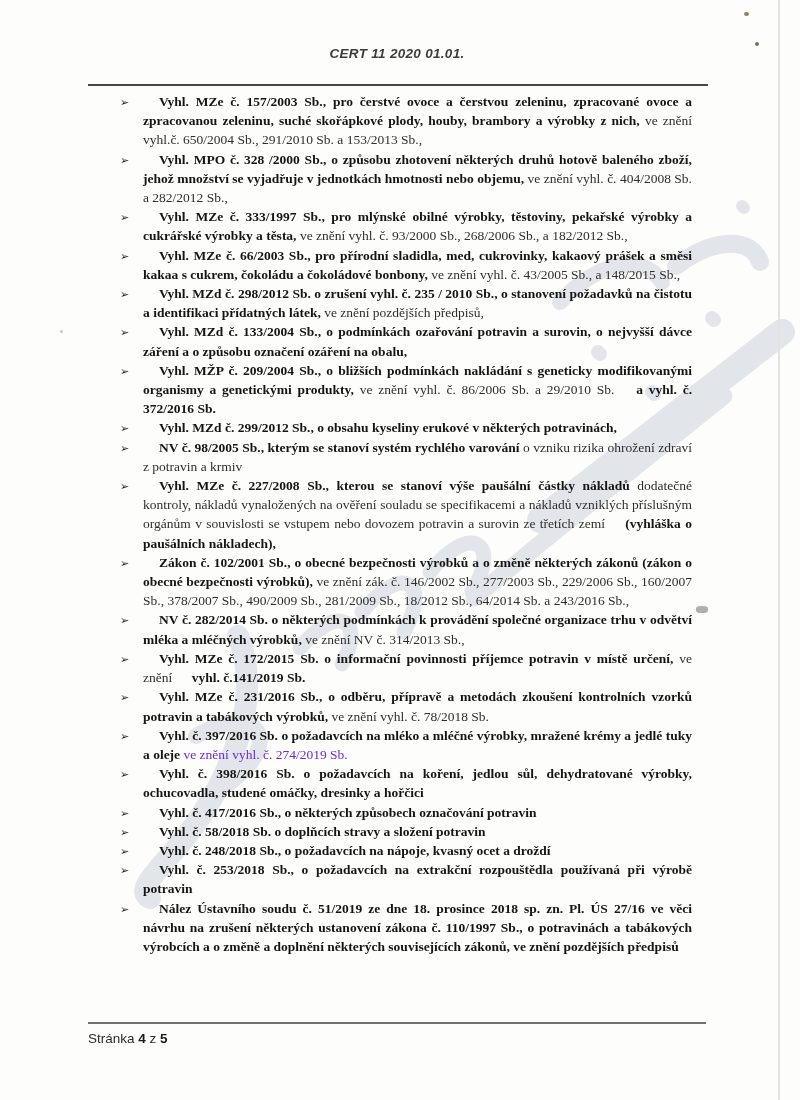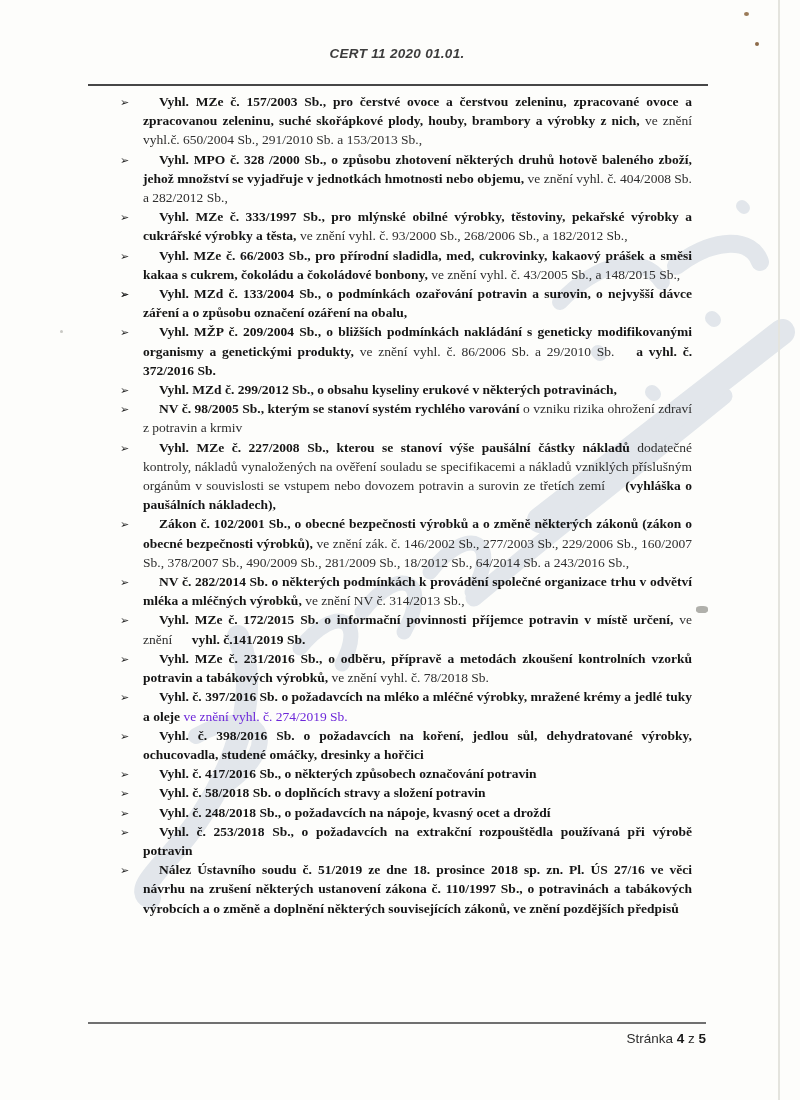--- a/index.html
+++ b/index.html
@@ -13,21 +13,21 @@
   .rule-top{position:absolute;left:88px;top:84px;width:620px;height:2px;background:#474747;}
   .rule-bottom{position:absolute;left:88px;top:1022px;width:618px;height:2px;background:#707070;}
   .list{position:absolute;left:120px;top:92px;width:572px;}
   .item{position:relative;padding-left:23px;text-align:justify;
         font-size:13.5px;line-height:19.2px;color:#242424;}
   .bullet{position:absolute;left:0;top:1px;font-size:11px;color:#1f1f1f;
           font-family:"DejaVu Sans",sans-serif;}
   .run-bold{font-weight:bold;color:#151515;margin-left:16px;}
   .run-regular{font-weight:normal;color:#2e2e2e;}
   .run-gray{font-weight:normal;color:#6d28d9;}
-  .footer{position:absolute;left:88px;top:1031px;width:618px;text-align:right;
+  .footer{position:absolute;left:88px;top:1031px;width:618px;text-align:left;
           font-family:"Liberation Sans",sans-serif;font-size:13.5px;color:#2d2d2d;}
   .footer b{font-weight:bold;color:#1a1a1a;}
   .speck{position:absolute;border-radius:50%;}
 </style>
 </head>
 <body>
 
 <div class="page">
 
   <svg class="watermark" width="800" height="1100" viewBox="0 0 800 1100">
@@ -57,21 +57,21 @@
   <div class="header">
     <span>CERT 11 2020 01.01.</span>
   </div>
   <div class="rule-top"></div>
 
   <div class="list">
       <div class="item"><span class="bullet">➢</span><span><span class="run-bold">Vyhl. MZe č. 157/2003 Sb., pro čerstvé ovoce a čerstvou zeleninu, zpracované ovoce a zpracovanou zeleninu, suché skořápkové plody, houby, brambory a výrobky z nich, </span><span class="run-regular">ve znění vyhl.č. 650/2004 Sb., 291/2010 Sb. a 153/2013 Sb.,</span></span></div>
       <div class="item"><span class="bullet">➢</span><span><span class="run-bold">Vyhl. MPO č. 328 /2000 Sb., o způsobu zhotovení některých druhů hotově baleného zboží, jehož množství se vyjadřuje v jednotkách hmotnosti nebo objemu, </span><span class="run-regular">ve znění vyhl. č. 404/2008 Sb. a 282/2012 Sb.,</span></span></div>
       <div class="item"><span class="bullet">➢</span><span><span class="run-bold">Vyhl. MZe č. 333/1997 Sb., pro mlýnské obilné výrobky, těstoviny, pekařské výrobky a cukrářské výrobky a těsta, </span><span class="run-regular">ve znění vyhl. č. 93/2000 Sb., 268/2006 Sb., a 182/2012 Sb.,</span></span></div>
       <div class="item"><span class="bullet">➢</span><span><span class="run-bold">Vyhl. MZe č. 66/2003 Sb., pro přírodní sladidla, med, cukrovinky, kakaový prášek a směsi kakaa s cukrem, čokoládu a čokoládové bonbony, </span><span class="run-regular">ve znění vyhl. č. 43/2005 Sb., a 148/2015 Sb.,</span></span></div>
-      <div class="item"><span class="bullet">➢</span></div>
+      <div class="item"><span class="bullet">➢</span><span><span class="run-bold">Vyhl. MZd č. 298/2012 Sb. o zrušení vyhl. č. 235 / 2010 Sb., o stanovení požadavků na čistotu a identifikaci přídatných látek, </span><span class="run-regular">ve znění pozdějších předpisů,</span></span></div>
       <div class="item"><span class="bullet">➢</span><span><span class="run-bold">Vyhl. MZd č. 133/2004 Sb., o podmínkách ozařování potravin a surovin, o nejvyšší dávce záření a o způsobu označení ozáření na obalu,</span></span></div>
       <div class="item"><span class="bullet">➢</span><span><span class="run-bold">Vyhl. MŽP č. 209/2004 Sb., o bližších podmínkách nakládání s geneticky modifikovanými organismy a genetickými produkty, </span><span class="run-regular">ve znění vyhl. č. 86/2006 Sb. a 29/2010 Sb. </span><span class="run-bold">a vyhl. č. 372/2016 Sb.</span></span></div>
       <div class="item"><span class="bullet">➢</span><span><span class="run-bold">Vyhl. MZd č. 299/2012 Sb., o obsahu kyseliny erukové v některých potravinách,</span></span></div>
       <div class="item"><span class="bullet">➢</span><span><span class="run-bold">NV č. 98/2005 Sb., kterým se stanoví systém rychlého varování </span><span class="run-regular">o vzniku rizika ohrožení zdraví z potravin a krmiv</span></span></div>
       <div class="item"><span class="bullet">➢</span><span><span class="run-bold">Vyhl. MZe č. 227/2008 Sb., kterou se stanoví výše paušální částky nákladů </span><span class="run-regular">dodatečné kontroly, nákladů vynaložených na ověření souladu se specifikacemi a nákladů vzniklých příslušným orgánům v souvislosti se vstupem nebo dovozem potravin a surovin ze třetích zemí </span><span class="run-bold">(vyhláška o paušálních nákladech),</span></span></div>
       <div class="item"><span class="bullet">➢</span><span><span class="run-bold">Zákon č. 102/2001 Sb., o obecné bezpečnosti výrobků a o změně některých zákonů (zákon o obecné bezpečnosti výrobků), </span><span class="run-regular">ve znění zák. č. 146/2002 Sb., 277/2003 Sb., 229/2006 Sb., 160/2007 Sb., 378/2007 Sb., 490/2009 Sb., 281/2009 Sb., 18/2012 Sb., 64/2014 Sb. a 243/2016 Sb.,</span></span></div>
       <div class="item"><span class="bullet">➢</span><span><span class="run-bold">NV č. 282/2014 Sb. o některých podmínkách k provádění společné organizace trhu v odvětví mléka a mléčných výrobků, </span><span class="run-regular">ve znění NV č. 314/2013 Sb.,</span></span></div>
       <div class="item"><span class="bullet">➢</span><span><span class="run-bold">Vyhl. MZe č. 172/2015 Sb. o informační povinnosti příjemce potravin v místě určení, </span><span class="run-regular">ve znění </span><span class="run-bold">vyhl. č.141/2019 Sb.</span></span></div>
       <div class="item"><span class="bullet">➢</span><span><span class="run-bold">Vyhl. MZe č. 231/2016 Sb., o odběru, přípravě a metodách zkoušení kontrolních vzorků potravin a tabákových výrobků, </span><span class="run-regular">ve znění vyhl. č. 78/2018 Sb.</span></span></div>
       <div class="item"><span class="bullet">➢</span><span><span class="run-bold">Vyhl. č. 397/2016 Sb. o požadavcích na mléko a mléčné výrobky, mražené krémy a jedlé tuky a oleje </span><span class="run-gray">ve znění vyhl. č. 274/2019 Sb.</span></span></div>

